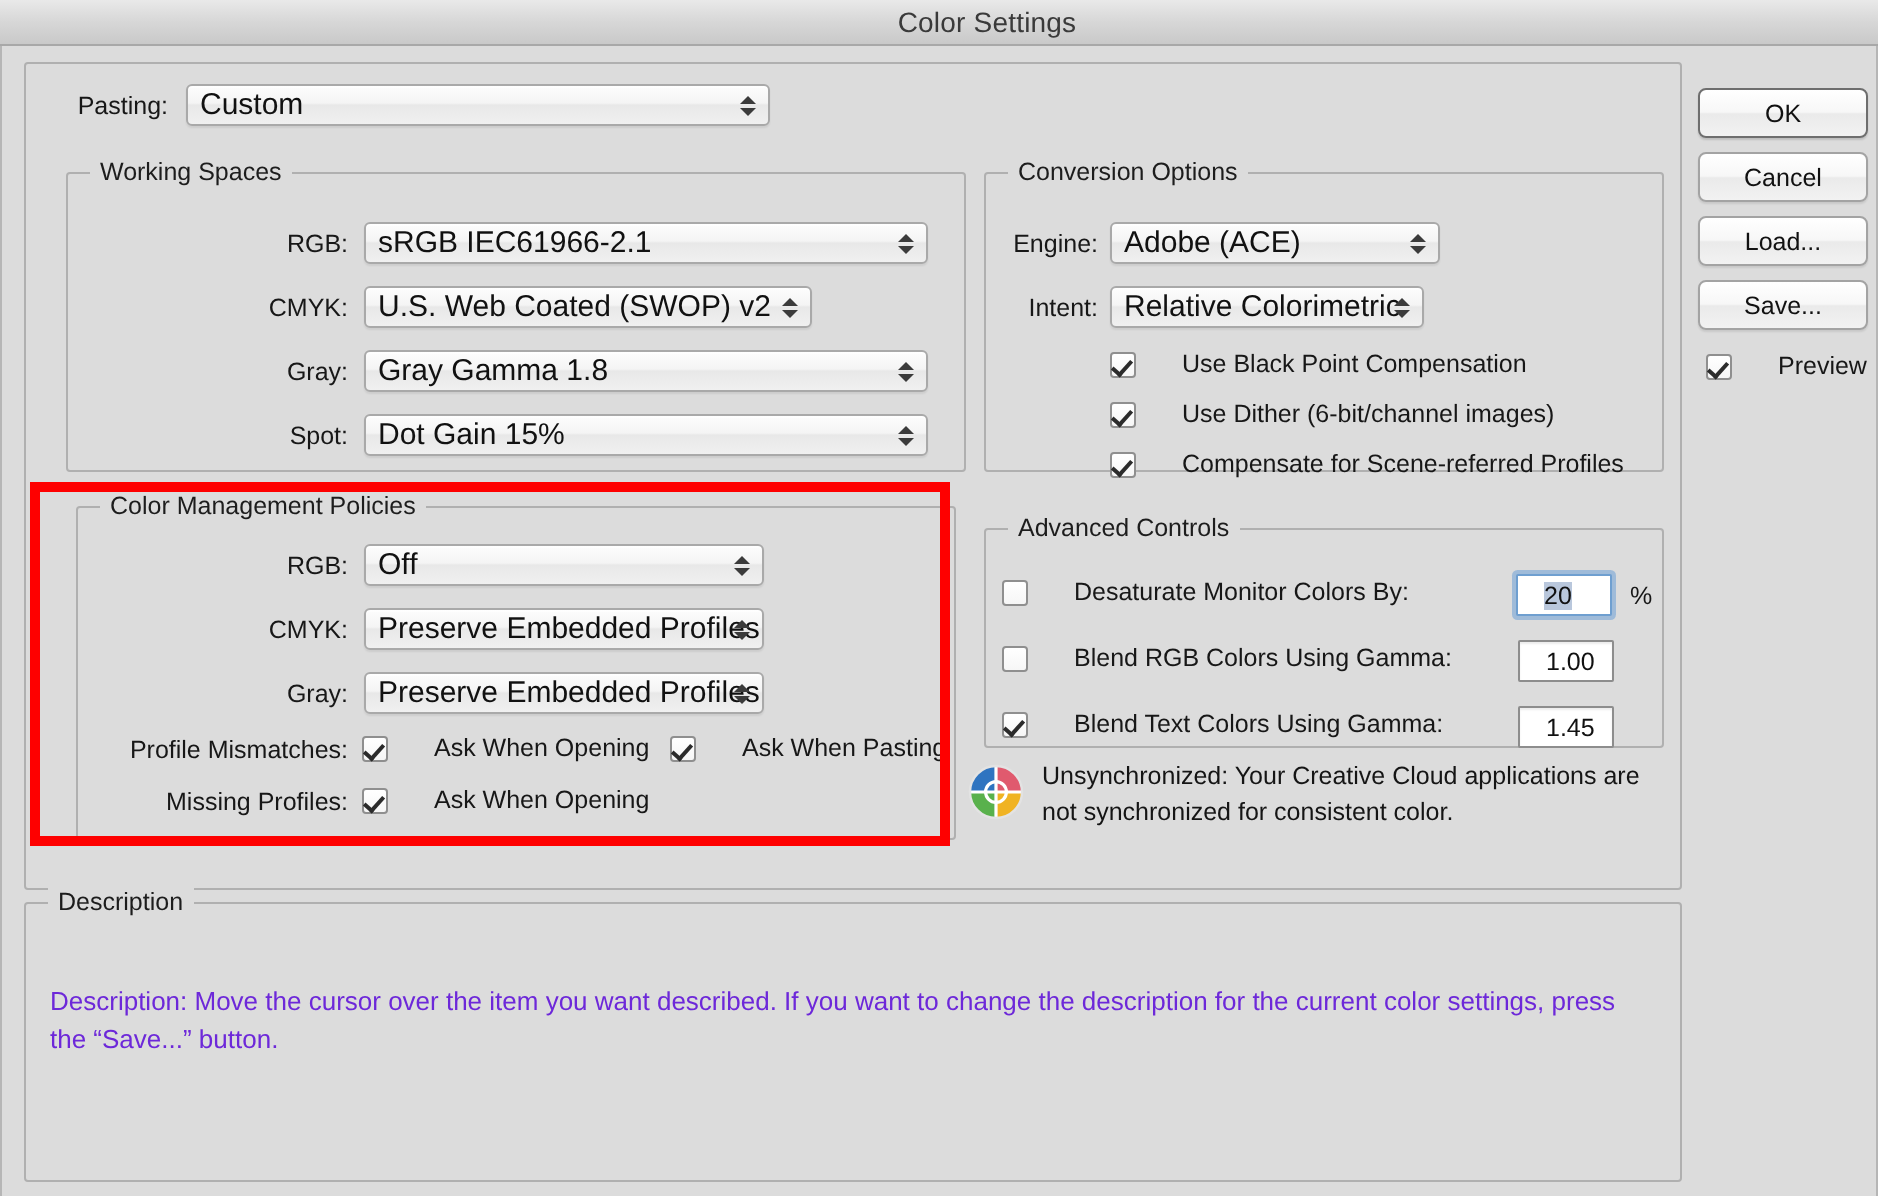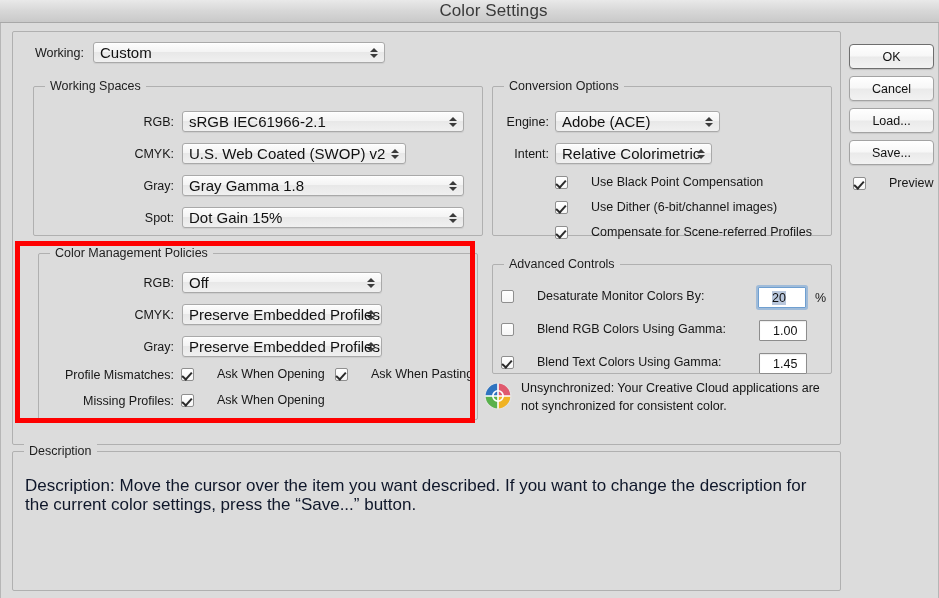--- a/index.html
+++ b/index.html
@@ -12,21 +12,21 @@
     overflow:hidden;
     -webkit-font-smoothing:antialiased;
   }
   .window{position:absolute;left:0;top:0;width:939px;height:598px;background:#dcdcdc;}
   .titlebar{
     position:absolute;left:0;top:0;width:939px;height:22px;
     background:linear-gradient(to bottom,#e9e9e9 0%,#d7d7d7 50%,#c9c9c9 100%);
     border-bottom:1px solid #a8a8a8;
     display:flex;align-items:center;justify-content:center;
   }
-  .titlebar .title{font-size:17px;color:#3a3a3a;letter-spacing:.1px;margin-left:48px;}
+  .titlebar .title{font-size:14px;color:#3a3a3a;letter-spacing:.1px;margin-left:48px;}
   .body{position:absolute;left:0;top:23px;width:939px;height:575px;background:#dcdcdc;
         border-left:1px solid #b6b6b6;border-right:1px solid #b6b6b6;box-sizing:border-box;}
 
   
   .group{position:absolute;border:1px solid #b0b0b0;border-radius:2px;background:transparent;}
   .group > .legend{
     position:absolute;top:-8px;left:11px;background:#dcdcdc;padding:0 5px;
     font-size:12.5px;color:#1d1d1d;white-space:nowrap;
   }
 
@@ -83,37 +83,37 @@
     display:flex;align-items:center;justify-content:center;
     font-size:12.5px;color:#111;
     box-shadow:0 1px 1px rgba(0,0,0,.09);
   }
   .btn.default{border:1px solid #6e6e6e;box-shadow:0 1px 1px rgba(0,0,0,.14);}
 
   
   .ccicon{position:absolute;width:30px;height:30px;}
 
   
-  #desc-text{position:absolute;left:12px;top:24px;width:795px;
-    font-size:17px;line-height:19px;color:#0f172a;}
+  #desc-text{position:absolute;left:12px;top:39px;width:795px;
+    font-size:13px;line-height:19px;color:#6d28d9;}
 </style>
 </head>
 <body>
 
 <div class="window">
 
   <div class="titlebar">
     <span class="title">Color Settings</span>
   </div>
 
   <div class="body">
 
     <div class="group" id="main-panel">
 
-      <div class="lbl" style="left:9px;top:14px;width:62px;">Working:</div>
+      <div class="lbl" style="left:9px;top:14px;width:62px;">Pasting:</div>
       <div class="popup" style="left:80px;top:10px;width:292px;">
         <span>Custom</span>
         <span class="arrows">
             <i class="up"></i>
             <i class="dn"></i>
           </span>
       </div>
 
       <div class="group" id="ws-group" style="left:20px;top:54px;width:448px;height:148px;">
         <span class="legend">Working Spaces</span>

